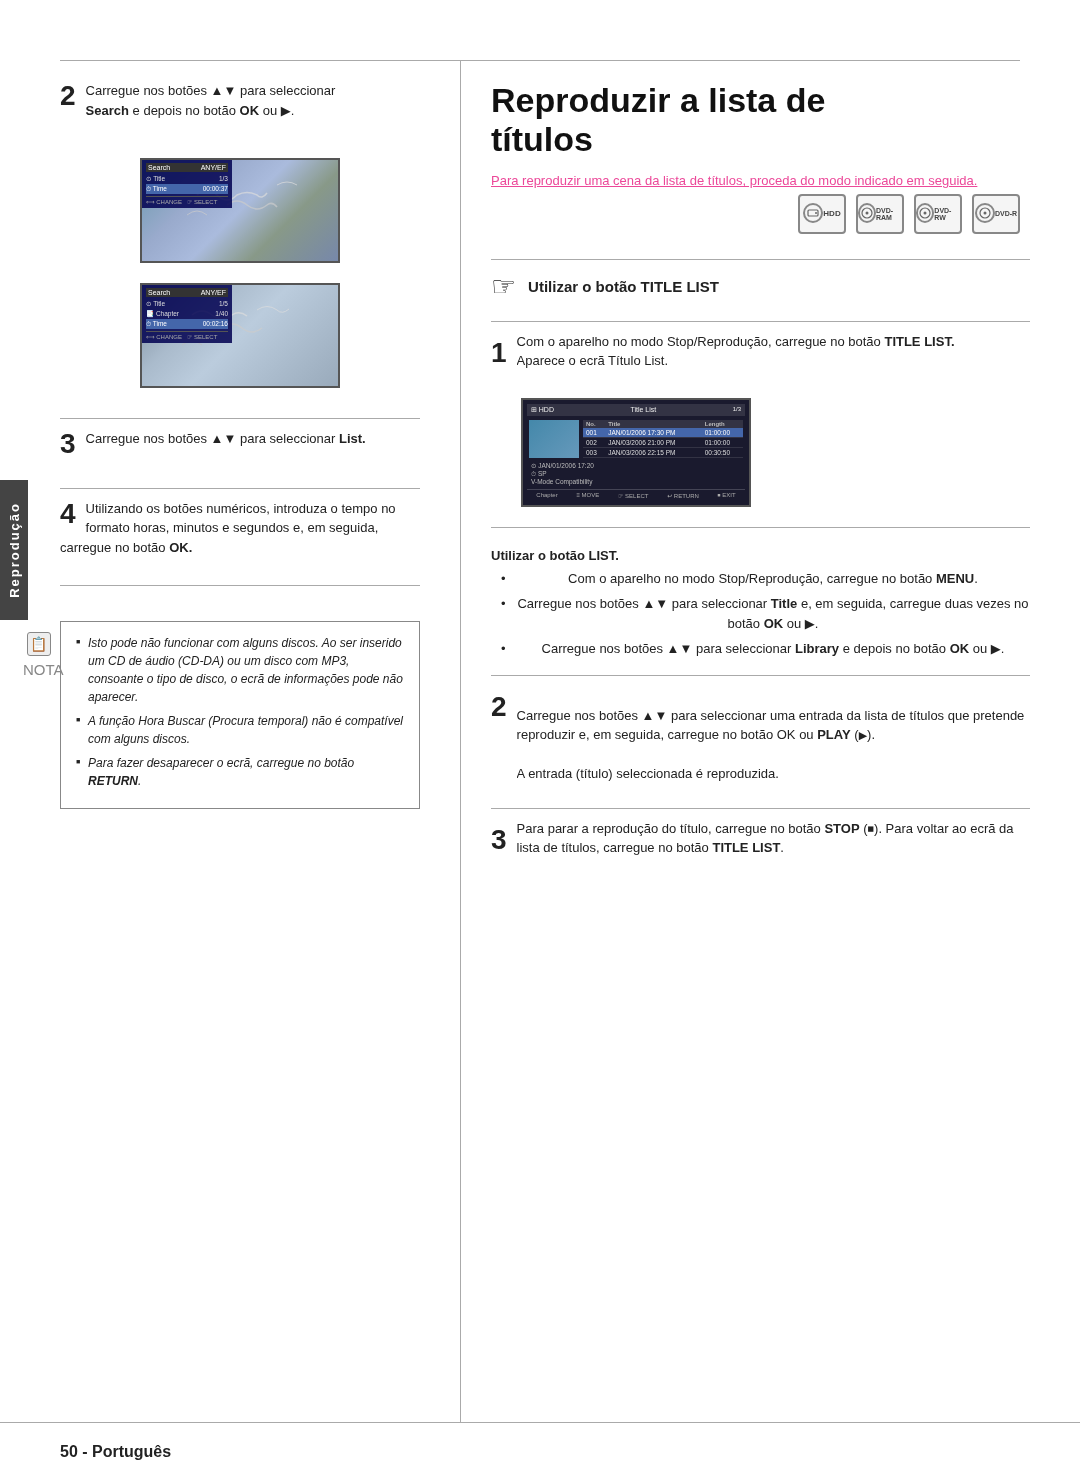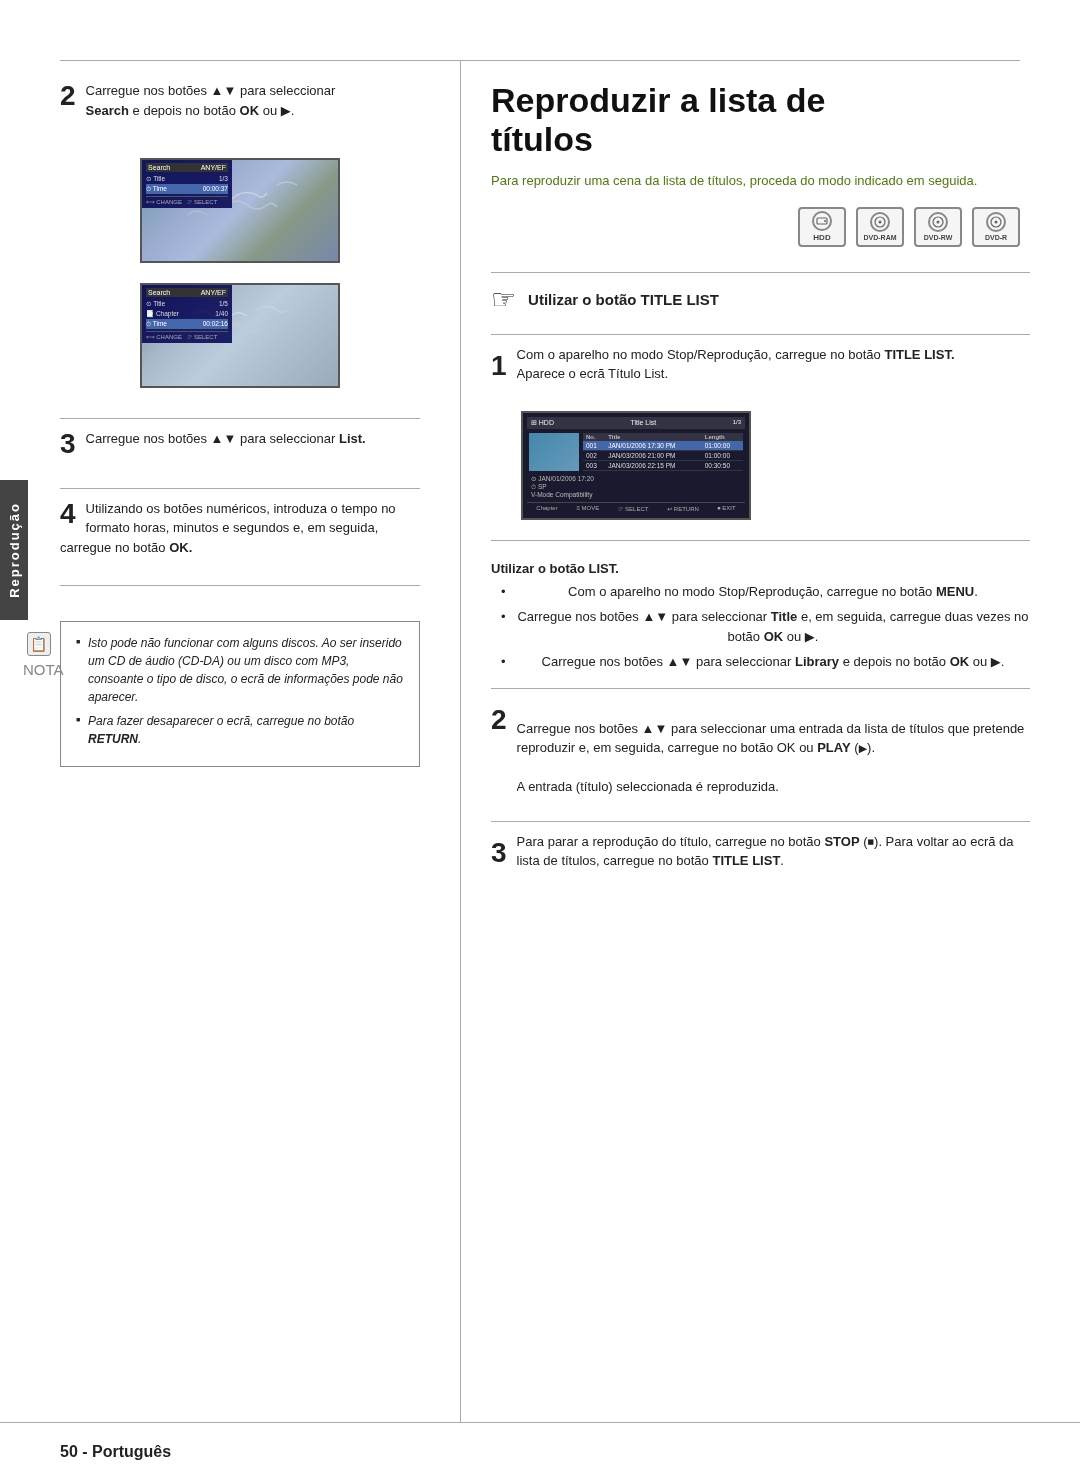--- a/index.html
+++ b/index.html
@@ -209,40 +209,41 @@
       font-size: 34px;
       font-weight: bold;
       line-height: 1.15;
       margin-bottom: 12px;
       color: #111;
     }
 
     .subtitle-para {
       font-size: 13px;
       line-height: 1.5;
-      margin-bottom: 16px;
-      color: #4d7c0f;
+      margin-bottom: 3px;
+      color: #ec4899;
+      text-decoration: underline;
     }
 
     
     .device-icons {
       display: flex;
       gap: 10px;
       margin-bottom: 15px;
       justify-content: flex-end;
       padding-right: 10px;
     }
 
     .device-icon {
       width: 48px;
       height: 40px;
       border: 2px solid #888;
       border-radius: 4px;
       display: flex;
-      flex-direction: column;
+      flex-direction: row;
       align-items: center;
       justify-content: center;
       font-size: 9px;
       font-weight: bold;
       color: #444;
       background: #f5f5f5;
       position: relative;
     }
 
     .device-icon .icon-circle {
@@ -513,20 +514,21 @@
       <div style="position: relative; margin-top: 15px;">
         <div class="note-box">
           <div style="position: absolute; left: -38px; top: 10px; text-align: center; width: 32px;">
             <div style="width: 24px; height: 24px; background: #eee; border: 1px solid #888; border-radius: 3px; display: flex; align-items: center; justify-content: center; margin: 0 auto 3px auto;">
               <span style="font-size: 14px;">📋</span>
             </div>
             <span style="font-size: 15px; color: #888; margin-top: 48px;">NOTA</span>
           </div>
           <ul>
             <li>Isto pode não funcionar com alguns discos. Ao ser inserido um CD de áudio (CD-DA) ou um disco com MP3, consoante o tipo de disco, o ecrã de informações pode não aparecer.</li>
+            <li>A função Hora Buscar (Procura temporal) não é compatível com alguns discos.</li>
             <li>Para fazer desaparecer o ecrã, carregue no botão <strong>RETURN</strong>.</li>
           </ul>
         </div>
       </div>
 
     </div>
 
     <div class="right-col">
 
       <h1 class="section-title">

